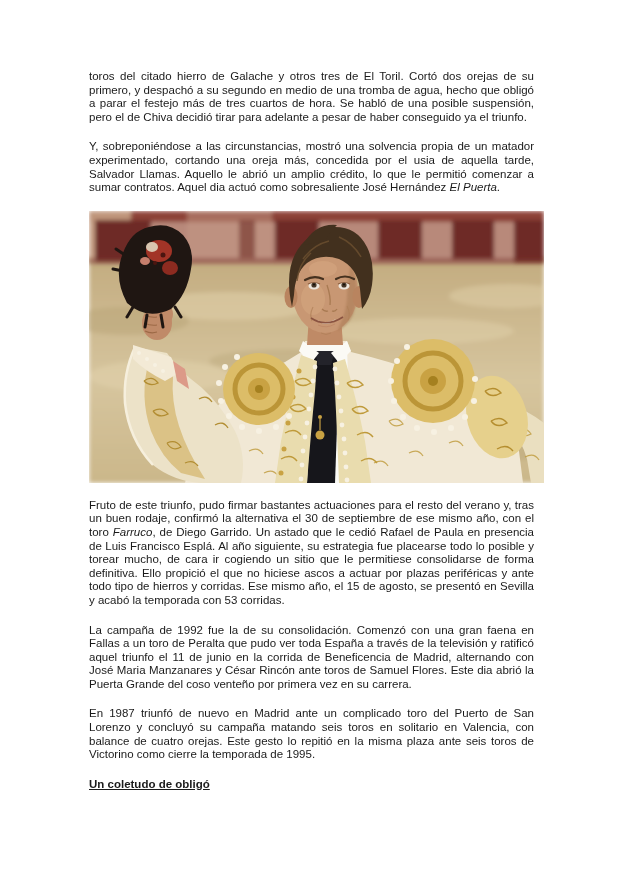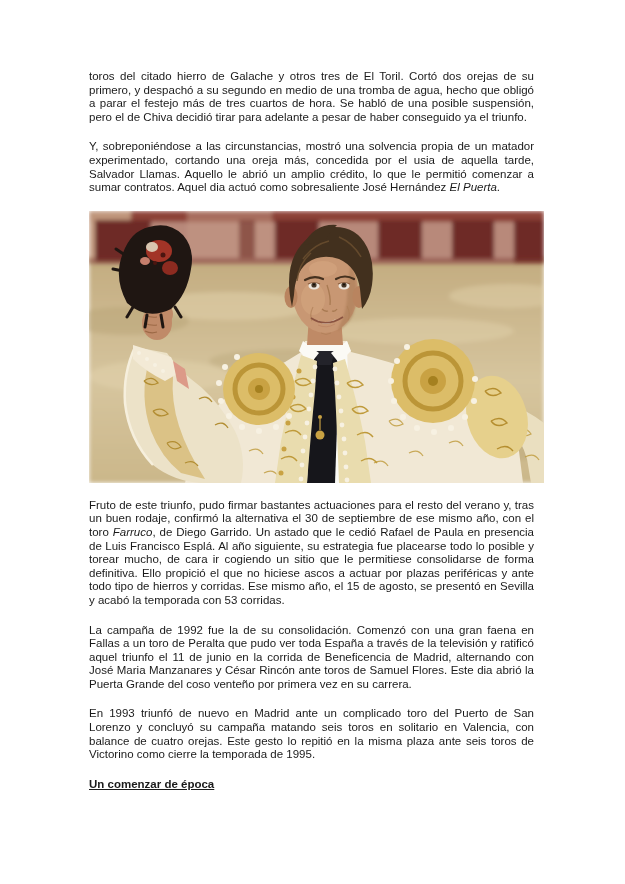--- a/index.html
+++ b/index.html
@@ -279,17 +279,17 @@
               <path d="M229,114 Q237,118 246,113" stroke="#c08a68" stroke-width="1" fill="none"></path>
               <path d="M232,122 Q237,125 242,122" stroke="#a87a52" stroke-width="1" fill="none" opacity="0.5"></path>
             </g>
           </g>
         </g>
       </svg>
     </figure>
 
     <p class="body"><span>Fruto de este triunfo, pudo firmar bastantes actuaciones para el resto del verano y, tras un buen rodaje, confirmó la alternativa el 30 de septiembre de ese mismo año, con el toro </span><i>Farruco</i><span>, de Diego Garrido. Un astado que le cedió Rafael de Paula en presencia de Luis Francisco Esplá. Al año siguiente, su estrategia fue placearse todo lo posible y torear mucho, de cara ir cogiendo un sitio que le permitiese consolidarse de forma definitiva. Ello propició el que no hiciese ascos a actuar por plazas periféricas y ante todo tipo de hierros y corridas. Ese mismo año, el 15 de agosto, se presentó en Sevilla y acabó la temporada con 53 corridas.</span></p>
     <p class="body"><span>La campaña de 1992 fue la de su consolidación. Comenzó con una gran faena en Fallas a un toro de Peralta que pudo ver toda España a través de la televisión y ratificó aquel triunfo el 11 de junio en la corrida de Beneficencia de Madrid, alternando con José Maria Manzanares y César Rincón ante toros de Samuel Flores. Este dia abrió la Puerta Grande del coso venteño por primera vez en su carrera.</span></p>
-    <p class="body"><span>En 1993 triunfó de nuevo en Madrid ante un complicado toro del Puerto de San Lorenzo y concluyó su campaña matando seis toros en solitario en Valencia, con balance de cuatro orejas. Este gesto lo repitió en la misma plaza ante seis toros de Victorino como cierre la temporada de 1995.</span></p>
-
-    <h2 class="sect">Un comenzar de época</h2>
+    <p class="body"><span>En 1987 triunfó de nuevo en Madrid ante un complicado toro del Puerto de San Lorenzo y concluyó su campaña matando seis toros en solitario en Valencia, con balance de cuatro orejas. Este gesto lo repitió en la misma plaza ante seis toros de Victorino como cierre la temporada de 1995.</span></p>
+
+    <h2 class="sect">Un coletudo de obligó</h2>
   </div>
 </div>
 
 </body></html>

